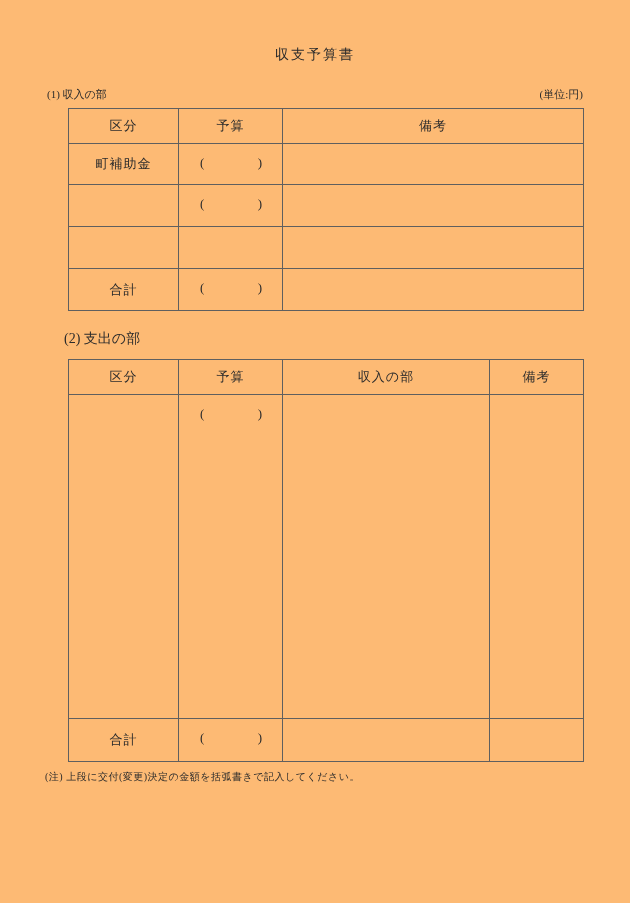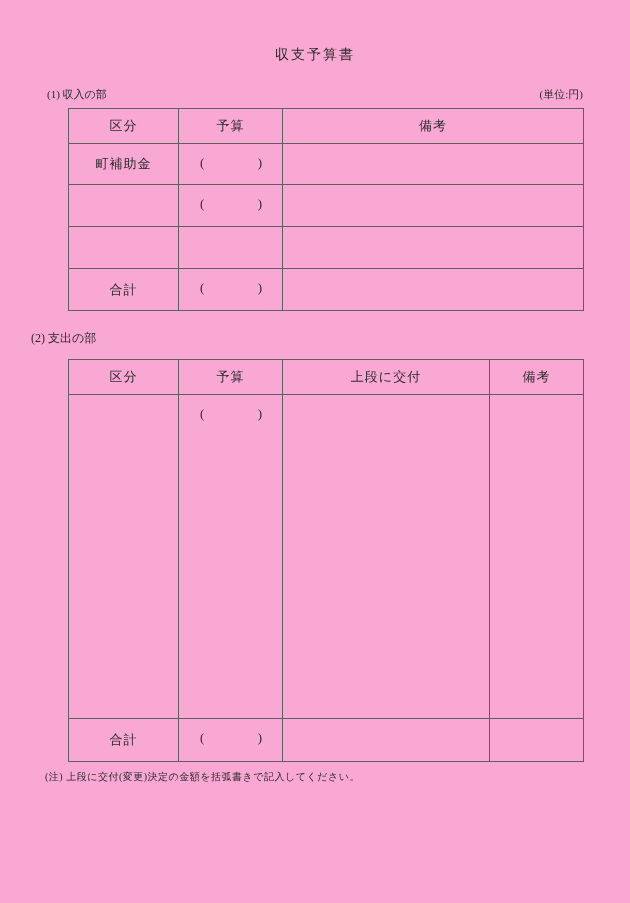--- a/index.html
+++ b/index.html
@@ -4,21 +4,21 @@
 <style>
   html, body {
     margin: 0;
     padding: 0;
     background: #ffffff;
   }
   .page {
     position: relative;
     width: 630px;
     height: 903px;
-    background: #f9a8d4;
+    background: #fdba74;
     font-family: "Liberation Serif", "DejaVu Serif", serif;
     color: #2b2b2b;
     font-size: 13px;
     overflow: hidden;
   }
   .doc-title {
     position: absolute;
     top: 46px;
     left: 0;
     width: 100%;
@@ -32,22 +32,22 @@
     right: 47px;
     display: flex;
     justify-content: space-between;
     align-items: baseline;
     font-size: 11px;
   }
   .section-bar.income-bar { top: 87px; }
   .section-heading-2 {
     position: absolute;
     top: 330px;
-    left: 31px;
-    font-size: 12px;
+    left: 64px;
+    font-size: 14px;
   }
   table.form-table {
     position: absolute;
     left: 68px;
     border-collapse: collapse;
     table-layout: fixed;
     font-size: 13px;
     color: #2b2b2b;
   }
   table.income-table { top: 108px; width: 515px; }
@@ -165,21 +165,21 @@
     <colgroup>
       <col style="width:110px">
       <col style="width:104px">
       <col style="width:207px">
       <col style="width:94px">
     </colgroup>
     <thead>
       <tr>
         <th>区分</th>
         <th>予算</th>
-        <th>上段に交付</th>
+        <th>収入の部</th>
         <th>備考</th>
       </tr>
     </thead>
     <tbody>
       <tr class="row-big">
         <td class="blank-cell"></td>
         <td class="budget-cell">
           <div class="paren-line">
             <span>(</span>
             <span>)</span>

